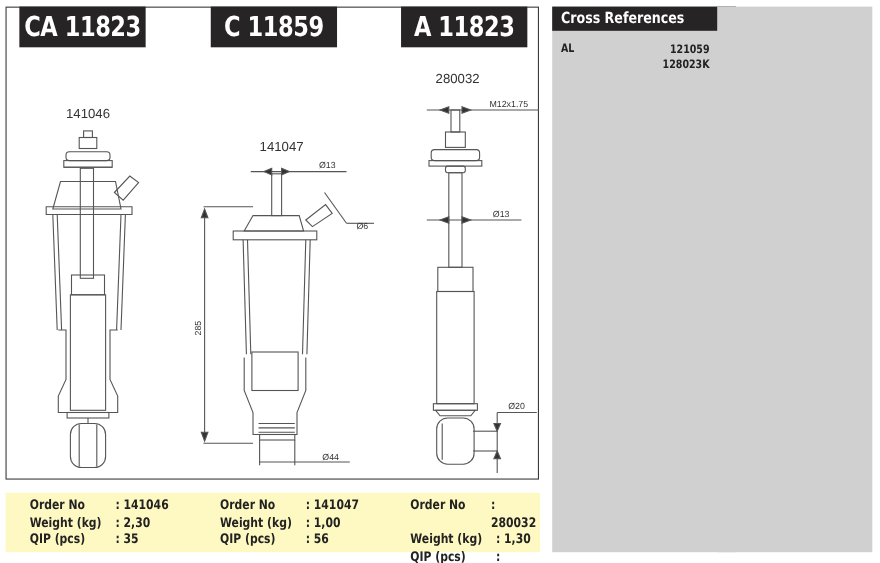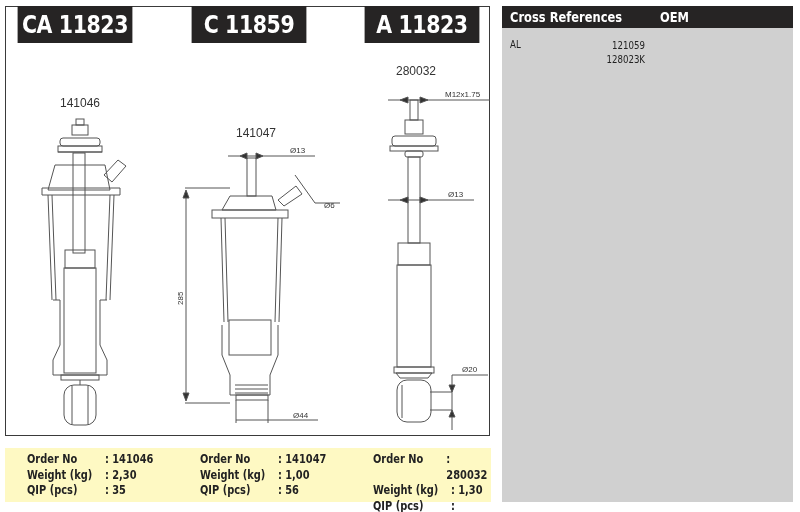--- a/index.html
+++ b/index.html
@@ -15,21 +15,21 @@
   svg.drw { position: absolute; left: 0; top: 0; }
   .spec-bar { position: absolute; left: 5px; top: 448px; width: 486px; height: 54px; background: #fef9c3; }
   .spec { position: absolute; top: 4px; font-size: 12px; font-weight: bold; color: #222;
           line-height: 15.5px; font-family: "DejaVu Sans", sans-serif; transform: scaleX(0.82); transform-origin: left top; }
   .spec .row { display: flex; }
   .spec .lab { width: 95px; }
   .panel { position: absolute; top: 6px; height: 496px; background: #d0d0d0; }
   .panel-head { height: 22px; background: #262424; color: #fff; font-weight: bold;
                 font-family: "DejaVu Sans", sans-serif; font-size: 14px; display: flex; align-items: center; padding-left: 8px; }
   .panel-head span { display: inline-block; transform: scaleX(0.82); transform-origin: left center; white-space: nowrap; }
-  .ref-row { position: relative; padding: 10px 24px 0 8px; font-size: 10.5px; font-weight: normal; color: #222;
+  .ref-row { position: relative; padding: 10px 24px 0 8px; font-size: 10.5px; font-weight: bold; color: #222;
              font-family: "DejaVu Sans", sans-serif; }
   .ref-brand { position: absolute; left: 8px; top: 10px; transform: scaleX(0.82); transform-origin: left top; }
   .ref-codes { text-align: right; line-height: 14px; transform: scaleX(0.82); transform-origin: right top; }
   .lbl { font-family: "Liberation Sans", sans-serif; fill: #333; }
 </style>
 </head>
 <body>
 
 <div class="drawing-area"></div>
 
@@ -217,16 +217,13 @@
   <div class="ref-row">
     <span class="ref-brand">AL</span>
     <div class="ref-codes">
       <div>121059</div>
       <div>128023K</div>
     </div>
   </div>
 </div>
 
 <div class="panel" style="left:652px; width:141px;">
-  <div class="panel-head">
-      <span>OEM</span>
-    </div>
 </div>
 
 </body></html>

